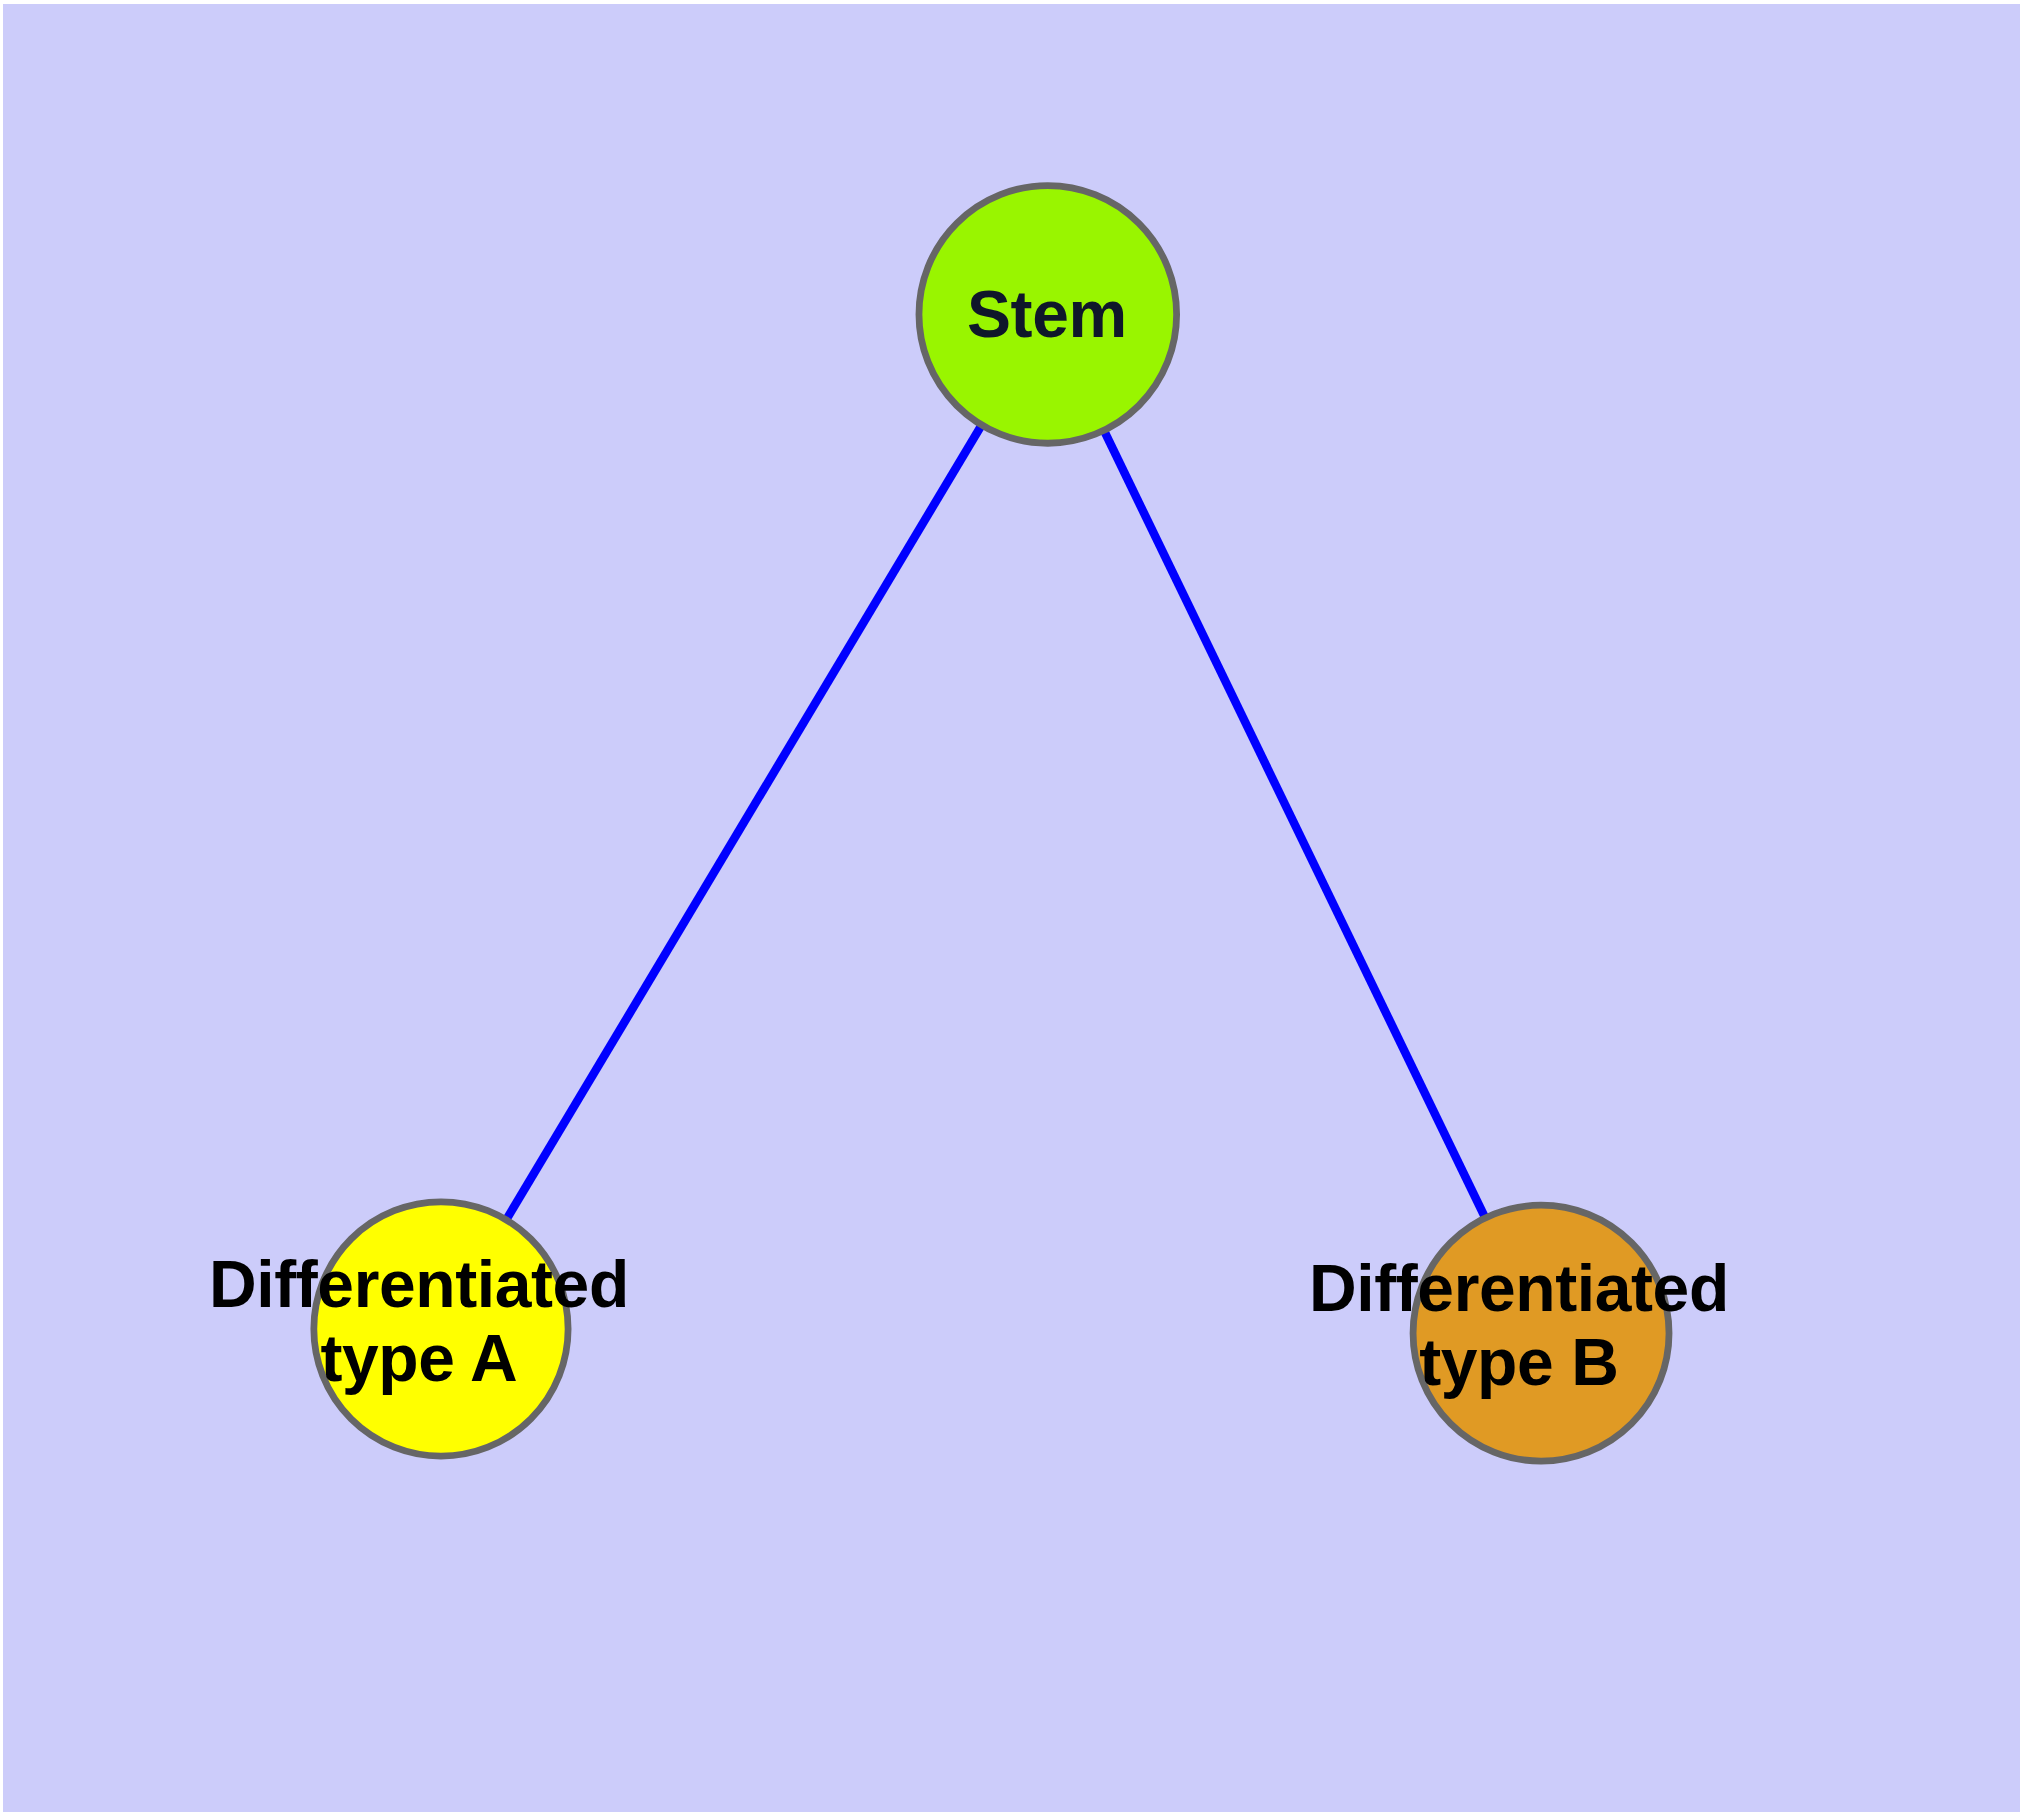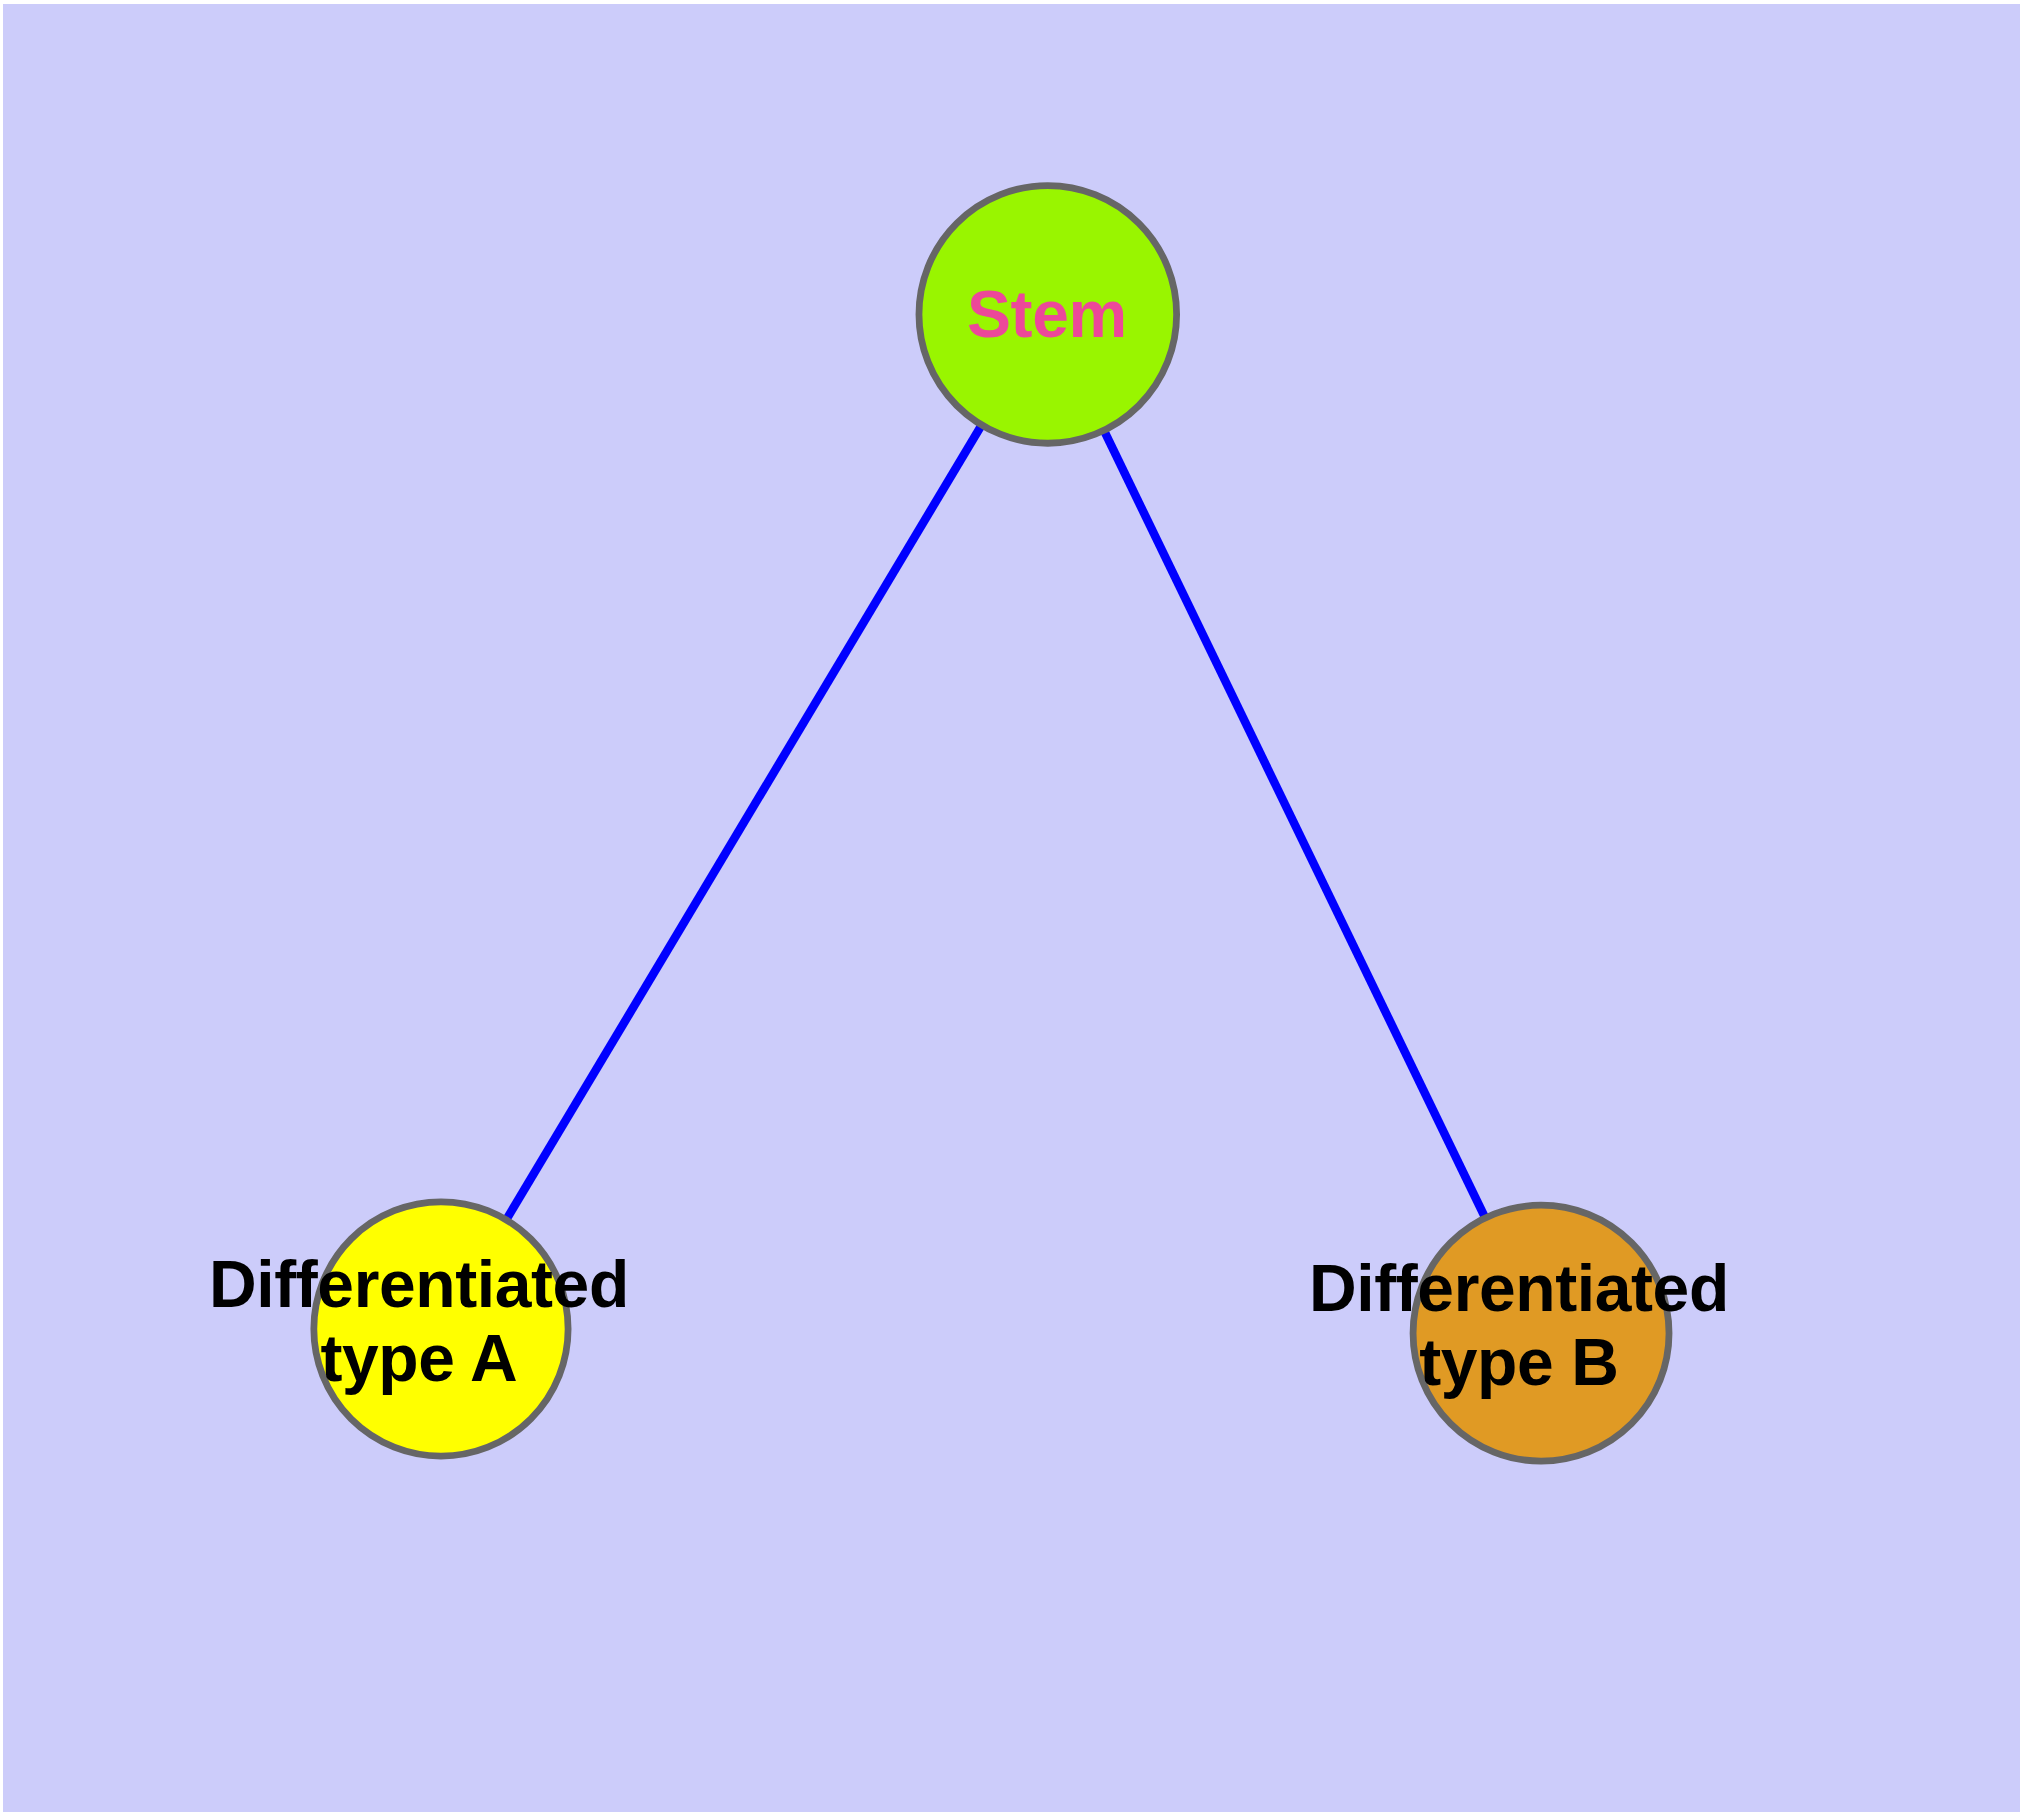--- a/index.html
+++ b/index.html
@@ -54,20 +54,20 @@
         <line x1="1236" y1="371" x2="1818" y2="1573" stroke="#0000ff" stroke-width="10" stroke-linecap="butt"></line>
       </g>
     <g id="nodes-group">
         <circle cx="1236" cy="371" r="152" fill="#99f500" stroke="#666666" stroke-width="8"></circle>
         <circle cx="520" cy="1568" r="150" fill="#ffff00" stroke="#666666" stroke-width="8"></circle>
         <circle cx="1818" cy="1573" r="151" fill="#e09a24" stroke="#666666" stroke-width="8"></circle>
       </g>
   </svg>
 
   <div id="labels-layer">
-      <div class="node-label" style="font-size: 66px; color: #ec4899; left: 967px; top: 278px;">Stem</div>
+      <div class="node-label" style="font-size: 66px; color: #0f172a; left: 967px; top: 278px;">Stem</div>
       <div class="node-label" style="font-size: 66px; color: rgb(0, 0, 0); left: 209px; top: 1248px;">Differentiated
 type A</div>
       <div class="node-label" style="font-size: 66px; color: rgb(0, 0, 0); left: 1309px; top: 1252px;">Differentiated
 type B</div>
     </div>
 </div>
 
 
 </body></html>

